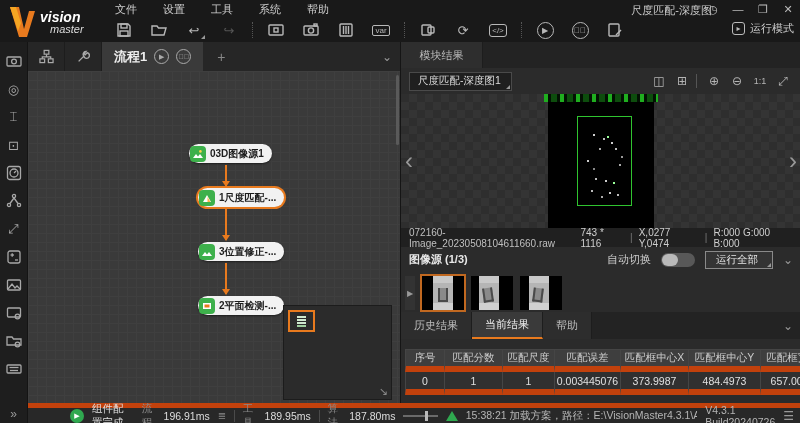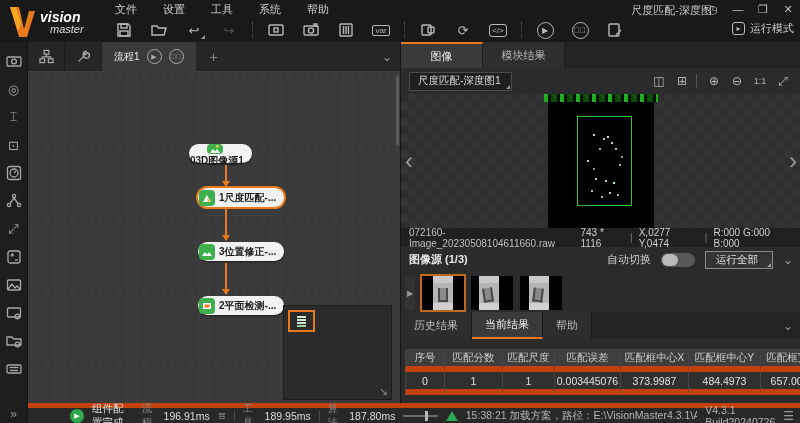--- a/index.html
+++ b/index.html
@@ -35,21 +35,21 @@
   
   #sidebar { position:absolute; left:0; top:42px; width:28px; height:381px; background:#1e1e1e; border-right:1px solid #141414; display:flex; flex-direction:column; align-items:center; padding-top:10px; gap:10px; }
   .sicon { width:18px; height:18px; display:flex; align-items:center; justify-content:center; color:#a8a8a8; font-size:13px; }
   .sicon svg { stroke:#a8a8a8; fill:none; stroke-width:1.3; }
   #sidebar .more { margin-top:auto; margin-bottom:2px; color:#999; font-size:12px; }
   
   #flow { position:absolute; left:28px; top:42px; width:372px; height:361px; }
   #flowtabs { position:absolute; left:0; top:0; width:372px; height:29px; background:#262626; display:flex; align-items:stretch; }
   .ftool { width:37px; display:flex; align-items:center; justify-content:center; color:#aaa; border-right:1px solid #1d1d1d; font-size:13px; }
   .ftab { background:#3a3a3a; display:flex; align-items:center; gap:7px; padding:0 12px; }
-  .ftab .name { color:#eee; font-weight:normal; font-size:10px; }
+  .ftab .name { color:#eee; font-weight:bold; font-size:13px; }
   .miniring { width:15px; height:15px; border:1.2px solid #aaa; border-radius:50%; color:#aaa; font-size:7px; display:flex; align-items:center; justify-content:center; }
   .ftab-add { display:flex; align-items:center; padding:0 14px; color:#888; font-size:14px; }
   #flowtabs .chev { margin-left:auto; align-self:center; padding-right:8px; color:#999; font-size:12px; }
   #canvas { position:absolute; left:0; top:29px; width:372px; height:332px; background-color:#3a3a3a;
     background-image:linear-gradient(#3f3f3f 1px,transparent 1px),linear-gradient(90deg,#3f3f3f 1px,transparent 1px);
     background-size:9px 9px; }
   #canvas .vscroll { position:absolute; right:1px; top:4px; width:3px; height:70px; background:#5a5a5a; border-radius:2px; }
   .node { position:absolute; height:19px; background:#f2f2f2; border-radius:10px; display:flex; align-items:center; padding:0 8px 0 1px; box-shadow:0 1px 2px rgba(0,0,0,.5); }
   .node.sel { box-shadow:0 0 0 2px #e87a1e; }
   .node-ic { width:16px; height:16px; border-radius:4px; background:#3db04b; margin-right:4px; display:flex; align-items:center; justify-content:center; }
@@ -309,21 +309,21 @@
         <span class="miniring">▶</span>
         <span class="miniring">▶⃕</span>
       </div>
       <span class="ftab-add">+</span>
       <span class="chev">⌄</span>
     </div>
 
     <div id="canvas">
       <div class="vscroll"></div>
 
-      <div class="node" style="left:161px; top:73px;flex-direction:column;">
+      <div class="node" style="left:161px; top:73px;">
         <span class="node-ic">
           <svg viewBox="0 0 10 10">
               <path d="M0 9l3-4 2 2.5L7 5l3 4z" fill="#fff"></path>
               <circle cx="7.4" cy="2.4" r="1.3" fill="#ffd24d"></circle>
             </svg>
         </span>
         <span class="nlabel">03D图像源1</span>
       </div>
       <div class="link" style="left:197px; top:94px; height:21px;"></div>
 
@@ -365,21 +365,20 @@
             <i></i>
             <i style="background:#9fd09f"></i>
         </div>
         <span class="rsz">↘</span>
       </div>
     </div>
   </div>
 
   <div id="right">
     <div id="vtabs">
-      <span class="vtab active">图像</span>
       <span class="vtab">模块结果</span>
     </div>
 
     <div id="vtools">
       <div id="srcsel">
         <span>尺度匹配-深度图1</span>
         <span class="corner-tri"></span>
       </div>
       <span class="spacer"></span>
       <span class="vic">◫</span>

